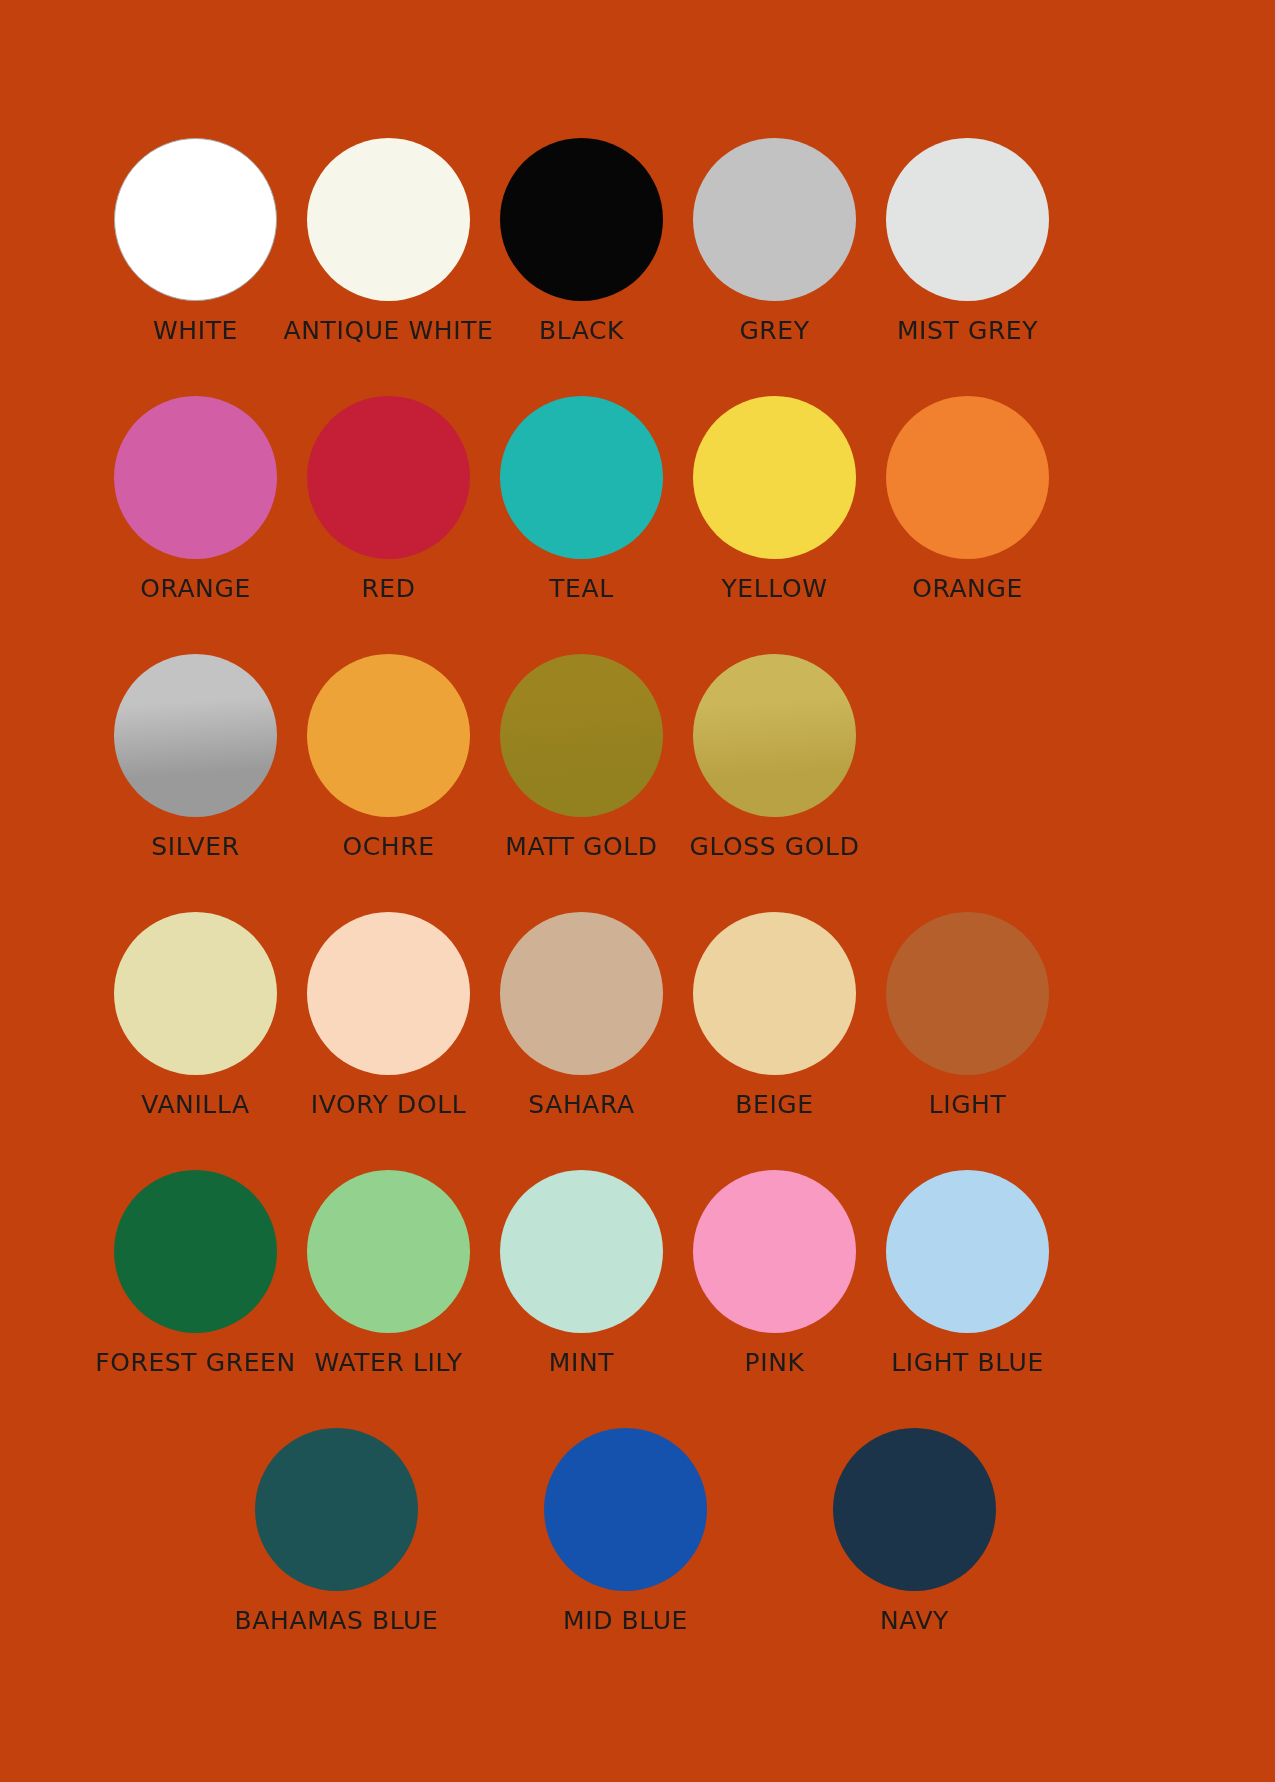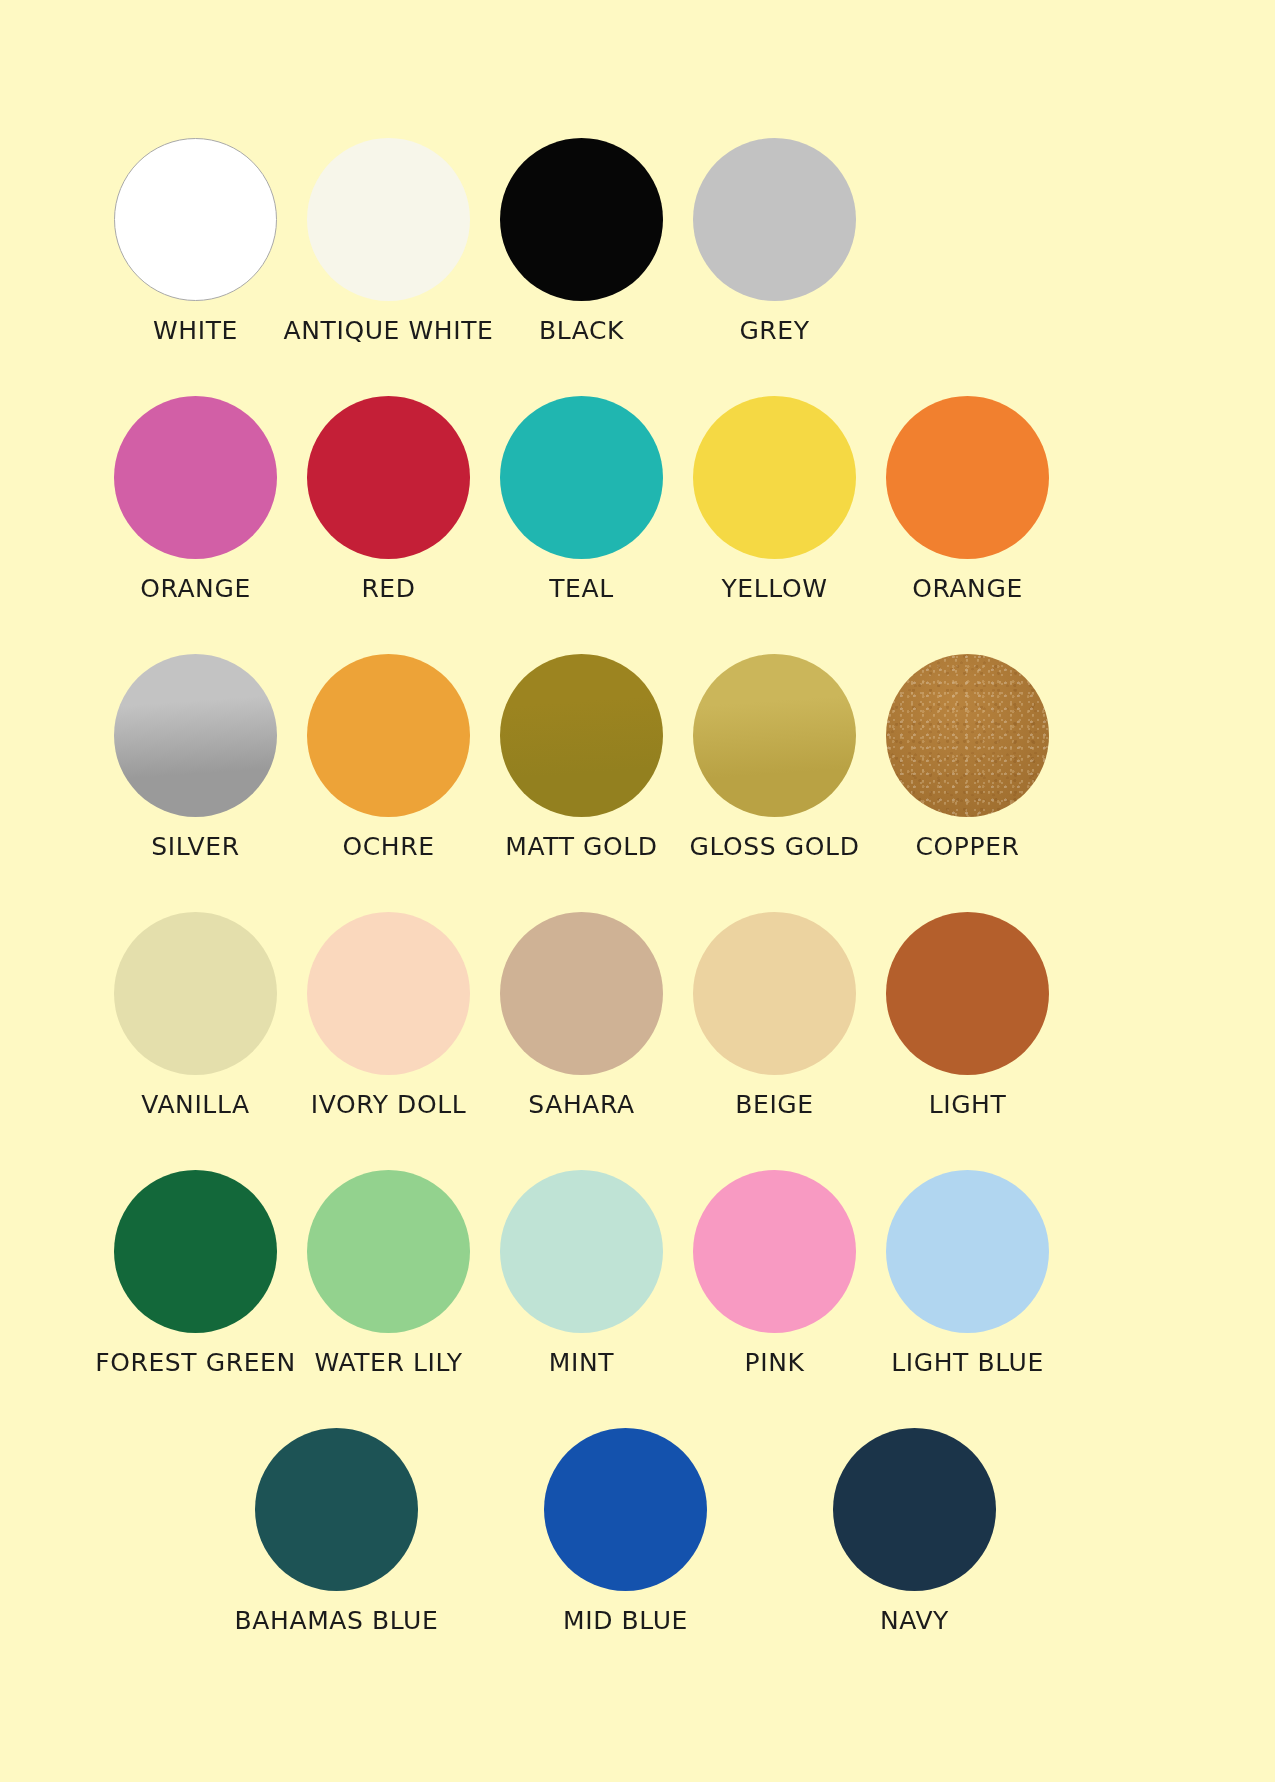--- a/index.html
+++ b/index.html
@@ -85,39 +85,43 @@
     font-family: "DejaVu Sans", sans-serif;
     font-weight: 400;
     white-space: nowrap;
     line-height: 1;
   }
   .rowgap { height: 53px; }
 </style>
 </head>
 <body style="background: rgb(255, 255, 255);">
 
-<div id="sheet" style="background: #fef9c3;">
+<div id="sheet" style="background: #c2410c;">
   <div class="grid" id="grid">
       <div class="row">
         <div class="cell">
           <div class="swatch outlined" title="WHITE" style="background: rgb(255, 255, 255);"></div>
           <div class="label">WHITE</div>
         </div>
         <div class="cell">
           <div class="swatch" title="ANTIQUE WHITE" style="background: rgb(247, 246, 234);"></div>
           <div class="label">ANTIQUE WHITE</div>
         </div>
         <div class="cell">
           <div class="swatch" title="BLACK" style="background: rgb(6, 6, 6);"></div>
           <div class="label">BLACK</div>
         </div>
         <div class="cell">
           <div class="swatch" title="GREY" style="background: rgb(194, 194, 194);"></div>
           <div class="label">GREY</div>
         </div>
+        <div class="cell">
+          <div class="swatch" title="MIST GREY" style="background: rgb(226, 227, 227);"></div>
+          <div class="label">MIST GREY</div>
+        </div>
       </div>
       <div class="rowgap"></div>
       <div class="row">
         <div class="cell">
           <div class="swatch" title="MAGENTA" style="background: rgb(210, 95, 166);"></div>
           <div class="label">ORANGE</div>
         </div>
         <div class="cell">
           <div class="swatch" title="RED" style="background: rgb(196, 31, 55);"></div>
           <div class="label">RED</div>
@@ -145,26 +149,20 @@
           <div class="swatch" title="OCHRE" style="background: rgb(237, 163, 56);"></div>
           <div class="label">OCHRE</div>
         </div>
         <div class="cell">
           <div class="swatch" title="MATT GOLD" style="background: linear-gradient(176deg, rgb(156, 132, 32) 0%, rgb(156, 132, 32) 30%, rgb(147, 128, 31) 72%, rgb(147, 128, 31) 100%);"></div>
           <div class="label">MATT GOLD</div>
         </div>
         <div class="cell">
           <div class="swatch" title="GLOSS GOLD" style="background: linear-gradient(176deg, rgb(203, 182, 90) 0%, rgb(203, 182, 90) 30%, rgb(185, 162, 68) 72%, rgb(185, 162, 68) 100%);"></div>
           <div class="label">GLOSS GOLD</div>
-        </div>
-        <div class="cell">
-          <div class="swatch" title="COPPER" style="background: radial-gradient(circle at 42% 30%, rgb(185, 132, 63) 0%, rgb(154, 106, 44) 100%);">
-            <div class="speckle"></div>
-          </div>
-          <div class="label">COPPER</div>
         </div>
       </div>
       <div class="rowgap"></div>
       <div class="row">
         <div class="cell">
           <div class="swatch" title="VANILLA" style="background: rgb(228, 223, 172);"></div>
           <div class="label">VANILLA</div>
         </div>
         <div class="cell">
           <div class="swatch" title="IVORY DOLL" style="background: rgb(250, 216, 189);"></div>

